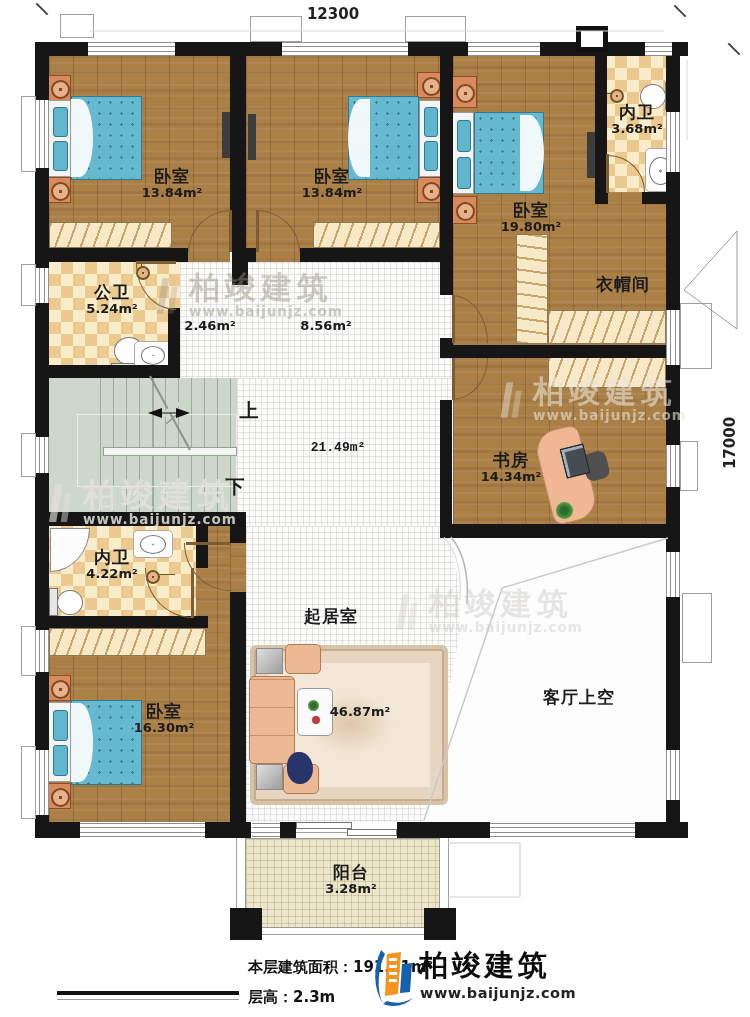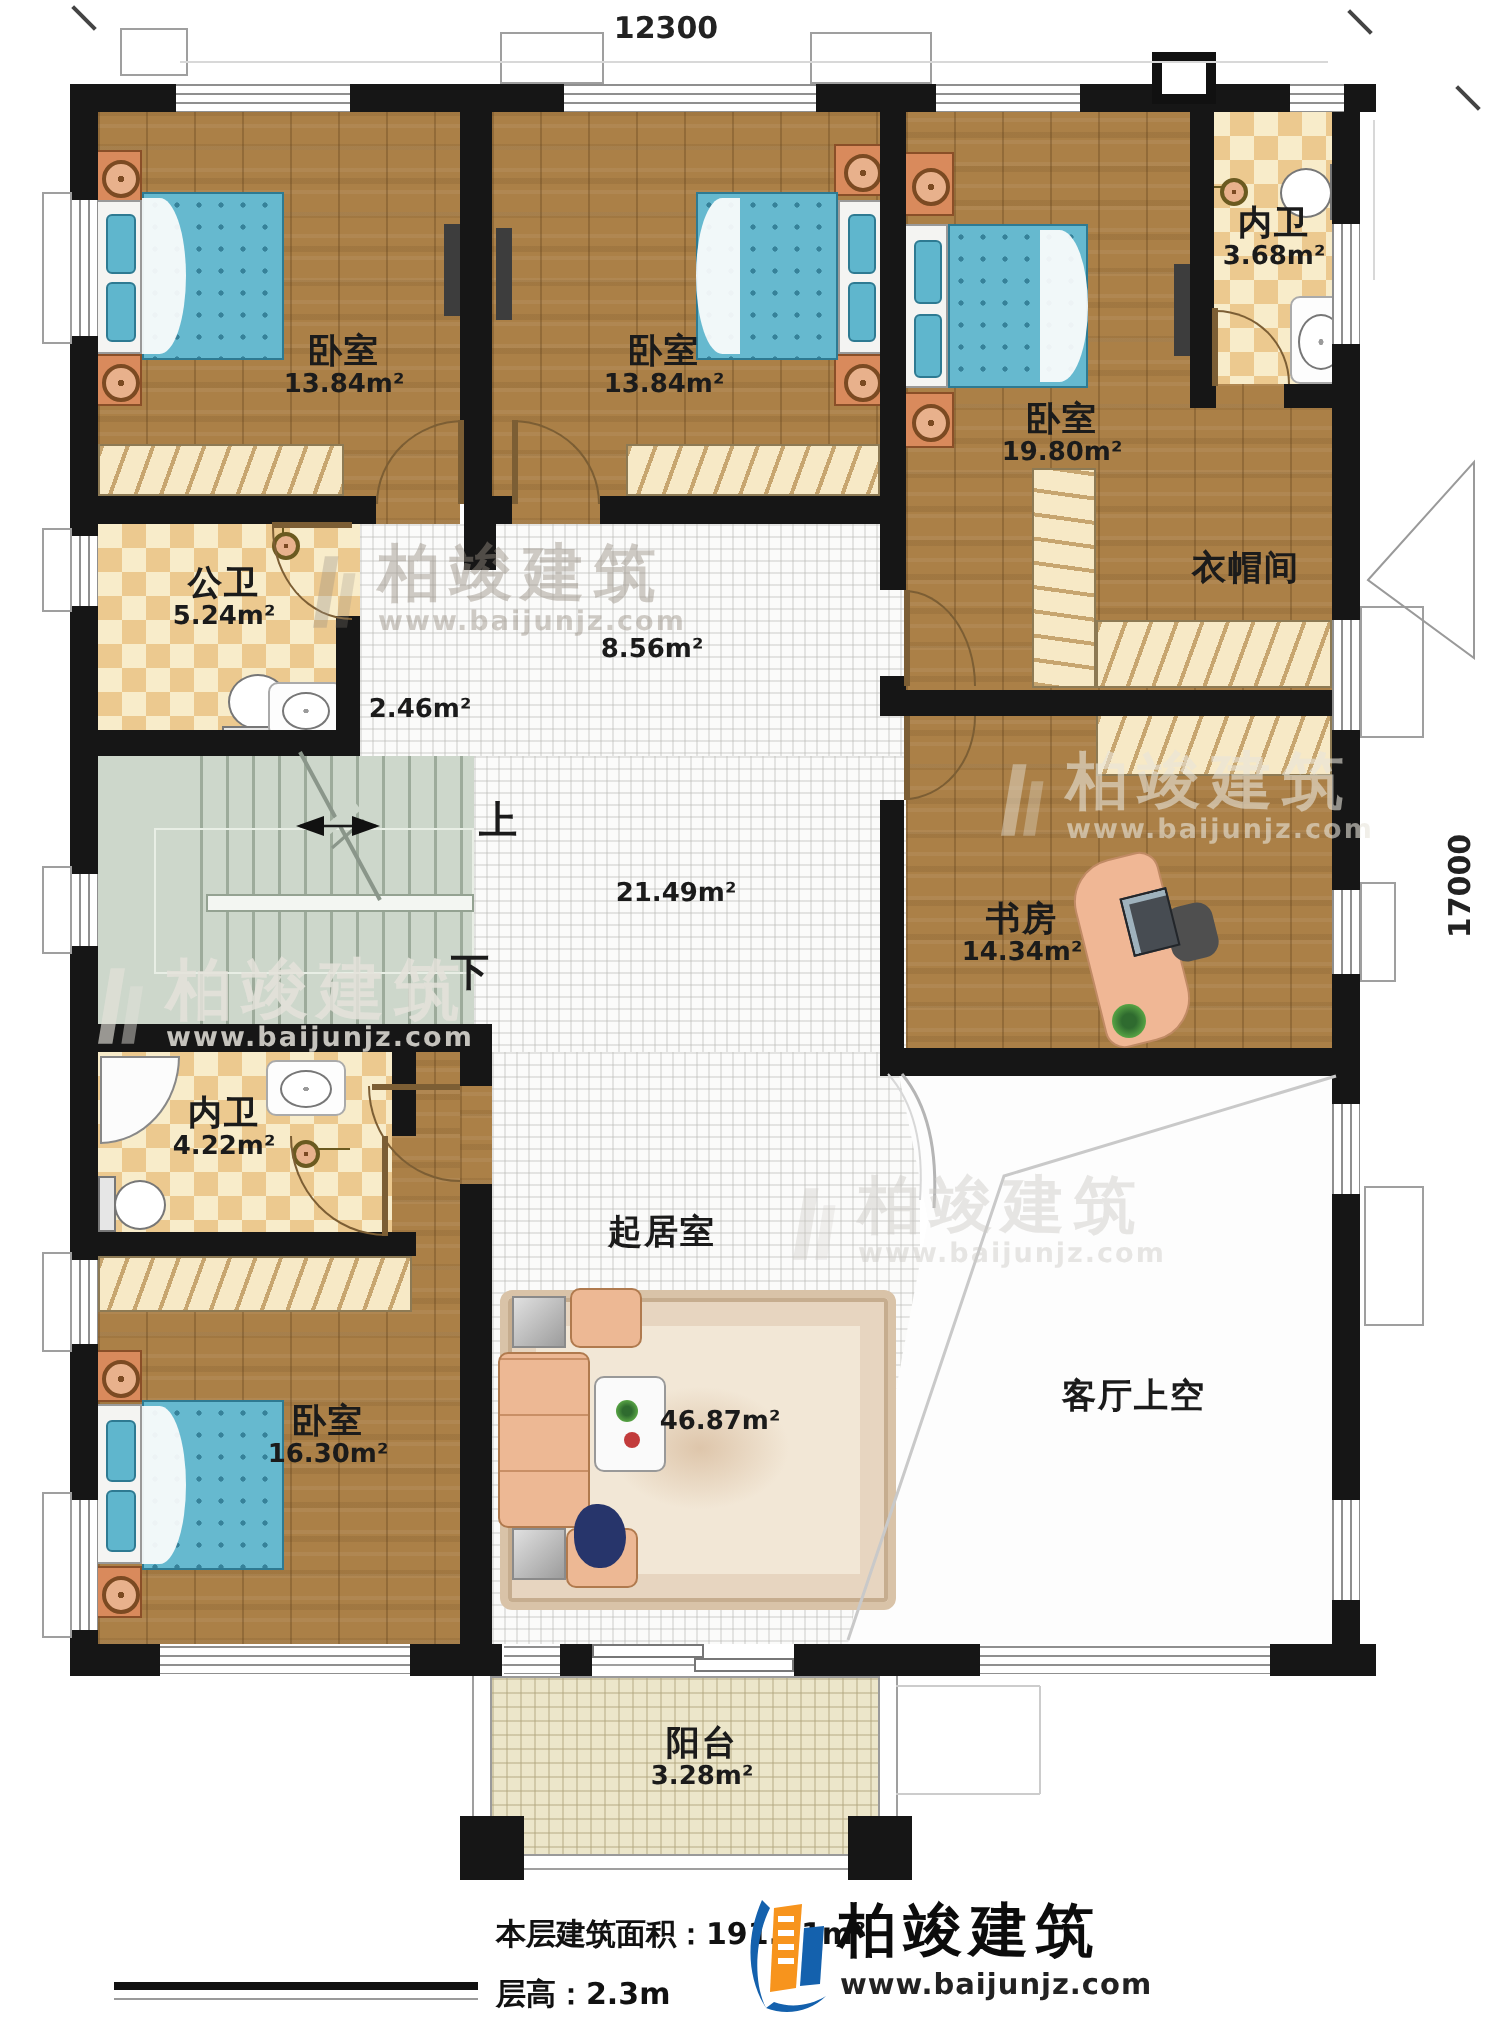--- a/index.html
+++ b/index.html
@@ -403,27 +403,27 @@
       <div class="rarea">19.80m²</div>
     </div>
   <div class="lbl" style="left:637px;top:120px;">
     <div class="rname">内卫</div>
       <div class="rarea">3.68m²</div>
     </div>
   <div class="lbl" style="left:112px;top:300px;">
     <div class="rname">公卫</div>
       <div class="rarea">5.24m²</div>
     </div>
-  <div class="lbl" style="left:210px;top:326px;margin-top:30px;">
+  <div class="lbl" style="left:210px;top:326px;">
     <div class="rarea">2.46m²</div>
     </div>
   <div class="lbl" style="left:326px;top:326px;">
     <div class="rarea">8.56m²</div>
     </div>
-  <div class="lbl" style="left:338px;top:448px;">
+  <div class="lbl" style="left:338px;top:448px;font-family:Liberation Mono, monospace;">
     <div class="rarea">21.49m²</div>
     </div>
   <div class="lbl" style="left:623px;top:285px;">
     <div class="rname">衣帽间</div>
     </div>
   <div class="lbl" style="left:511px;top:468px;">
     <div class="rname">书房</div>
       <div class="rarea">14.34m²</div>
     </div>
   <div class="lbl" style="left:112px;top:565px;">
@@ -433,21 +433,21 @@
   <div class="lbl" style="left:164px;top:719px;">
     <div class="rname">卧室</div>
       <div class="rarea">16.30m²</div>
     </div>
   <div class="lbl" style="left:331px;top:617px;text-align:right;">
     <div class="rname">起居室</div>
     </div>
   <div class="lbl" style="left:360px;top:712px;">
     <div class="rarea">46.87m²</div>
     </div>
-  <div class="lbl" style="left:567px;top:698px;font-family:Liberation Serif, serif;">
+  <div class="lbl" style="left:579px;top:698px;">
     <div class="rname">客厅上空</div>
     </div>
   <div class="lbl" style="left:351px;top:880px;">
     <div class="rname">阳台</div>
       <div class="rarea">3.28m²</div>
     </div>
   <div class="lbl updown" style="left:249px;top:411px;"><span>上</span></div>
   <div class="lbl updown" style="left:235px;top:487px;"><span>下</span></div>
 
   <div class="tb-rule1"></div>

